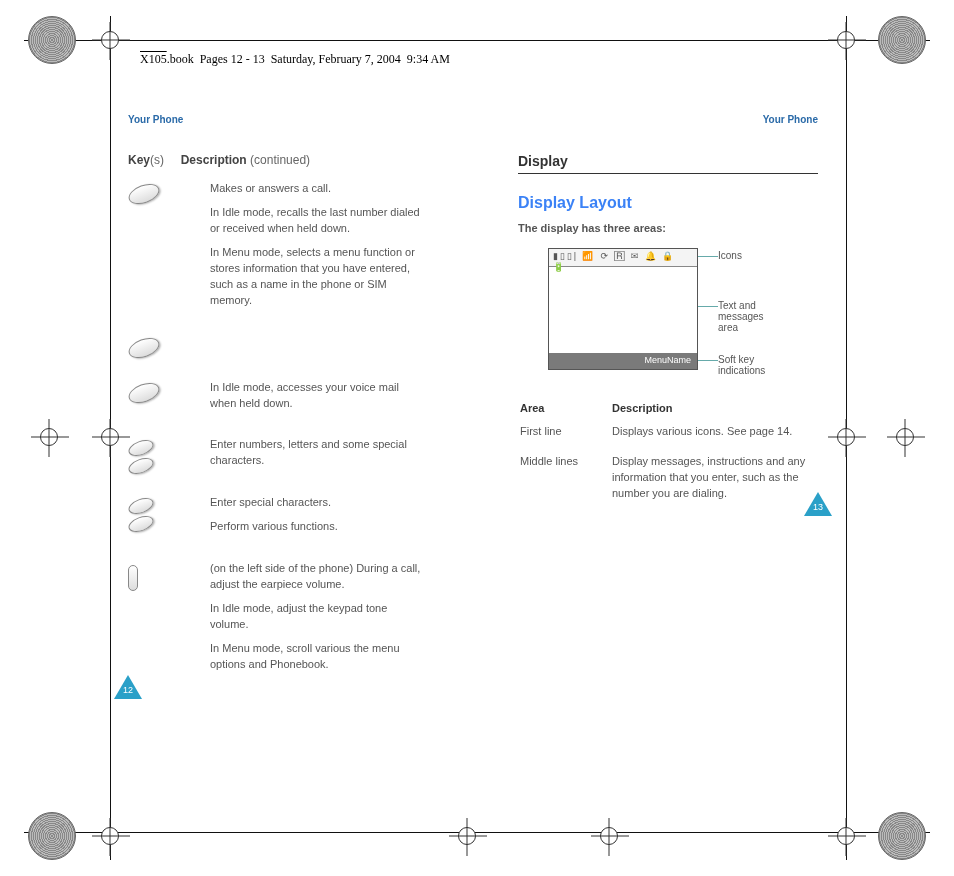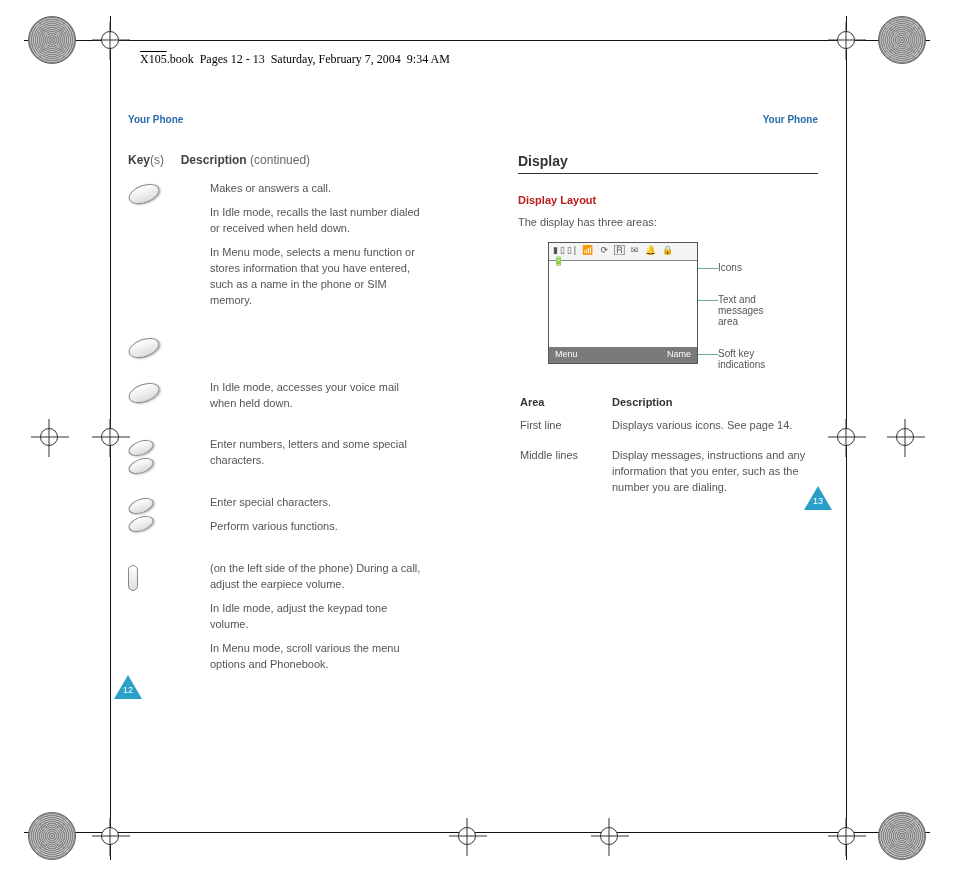--- a/index.html
+++ b/index.html
@@ -59,32 +59,32 @@
   .table-head { font-size: 12px; margin-bottom: 14px; }
   .tk { font-weight: bold; }
   .light { font-weight: normal; color: #666; }
 
   .key-row { display: flex; margin-bottom: 18px; }
   .key-icon { width: 58px; flex: 0 0 58px; padding-top: 4px; color: #555; font-size: 18px; }
   .key-desc { flex: 1; font-size: 11px; line-height: 1.45; color: #555; }
   .key-desc p { margin-bottom: 8px; padding-left: 24px; }
 
   h2.section { font-size: 14px; font-weight: bold; color: #333; border-bottom: 1px solid #333; padding-bottom: 4px; margin-bottom: 20px; }
-  h3.sub { font-size: 11px; font-weight: bold; color: #b91c1c; margin-bottom: 10px; }
-  .body { font-size: 11px; color: #555; margin-bottom: 14px; }
+  h3.sub { font-size: 16px; font-weight: bold; color: #3b82f6; margin-bottom: 10px; }
+  .body { font-size: 11px; color: #555; margin-bottom: 14px; font-weight: bold; }
 
   .screen-wrap { display: flex; margin: 0 0 30px 30px; }
   .screen {
     width: 150px;
     border: 1px solid #555;
     background: #fff;
   }
   .screen-icons { height: 18px; border-bottom: 1px solid #888; background: #f4f4f4; font-size: 9px; padding: 2px 4px; letter-spacing: 2px; color: #555; }
   .screen-mid { height: 86px; }
-  .screen-soft { height: 16px; background: #7a7a7a; color: #fff; font-size: 9px; display: flex; justify-content: space-between; padding: 2px 6px; }
+  .screen-soft { height: 16px; background: #7a7a7a; color: #fff; font-size: 9px; display: flex; justify-content: flex-end; padding: 2px 6px; }
   .callouts { margin-left: 20px; font-size: 10px; color: #555; position: relative; height: 122px; }
   .callout { position: absolute; left: 0; }
   .callout .leader { position: absolute; right: 100%; width: 20px; height: 1px; background: #6aa; top: 6px; }
 
   .area-table { width: 100%; }
   .area-table th { text-align: left; font-size: 11px; font-weight: bold; color: #333; padding-bottom: 8px; }
   .area-table td { font-size: 11px; color: #555; vertical-align: top; padding-bottom: 12px; line-height: 1.45; }
   .area-table td.ac { width: 90px; }
 
   .pagenum {
@@ -226,21 +226,21 @@
   <div class="screen-wrap">
     <div class="screen">
       <div class="screen-icons">▮▯▯| 📶 ⟳ 🅁 ✉ 🔔 🔒 🔋</div>
       <div class="screen-mid"></div>
       <div class="screen-soft">
         <span>Menu</span>
         <span>Name</span>
       </div>
     </div>
     <div class="callouts">
-      <div class="callout" style="top:20px;"><div class="leader"></div><span>Icons</span></div>
+      <div class="callout" style="top:2px;"><div class="leader"></div><span>Icons</span></div>
       <div class="callout" style="top:52px;"><div class="leader"></div><span>Text and messages area</span></div>
       <div class="callout" style="top:106px;"><div class="leader"></div><span>Soft key indications</span></div>
     </div>
   </div>
 
   <table class="area-table">
     <tbody>
         <tr>
       <th>Area</th>
       <th>Description</th>

